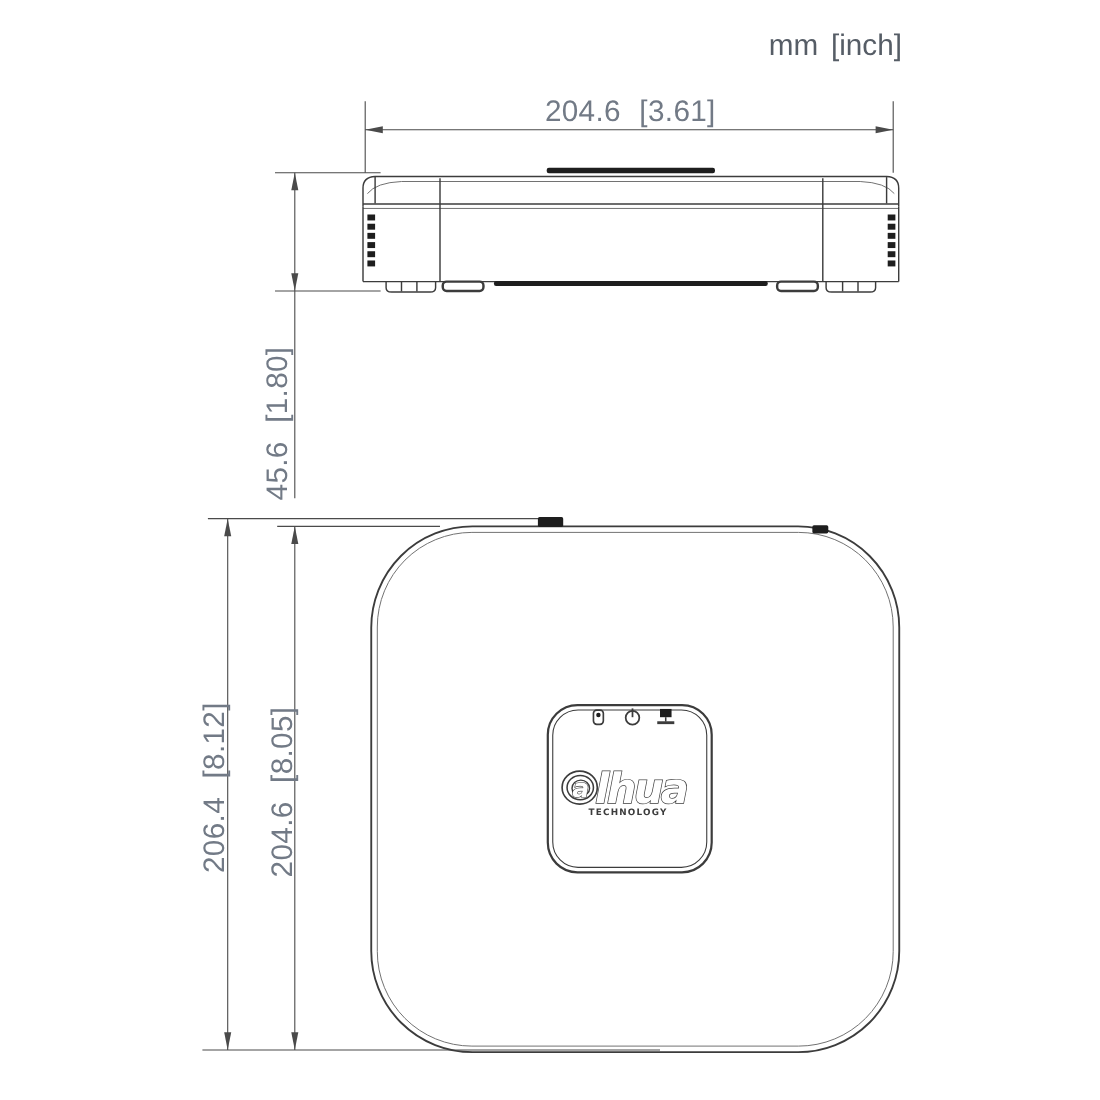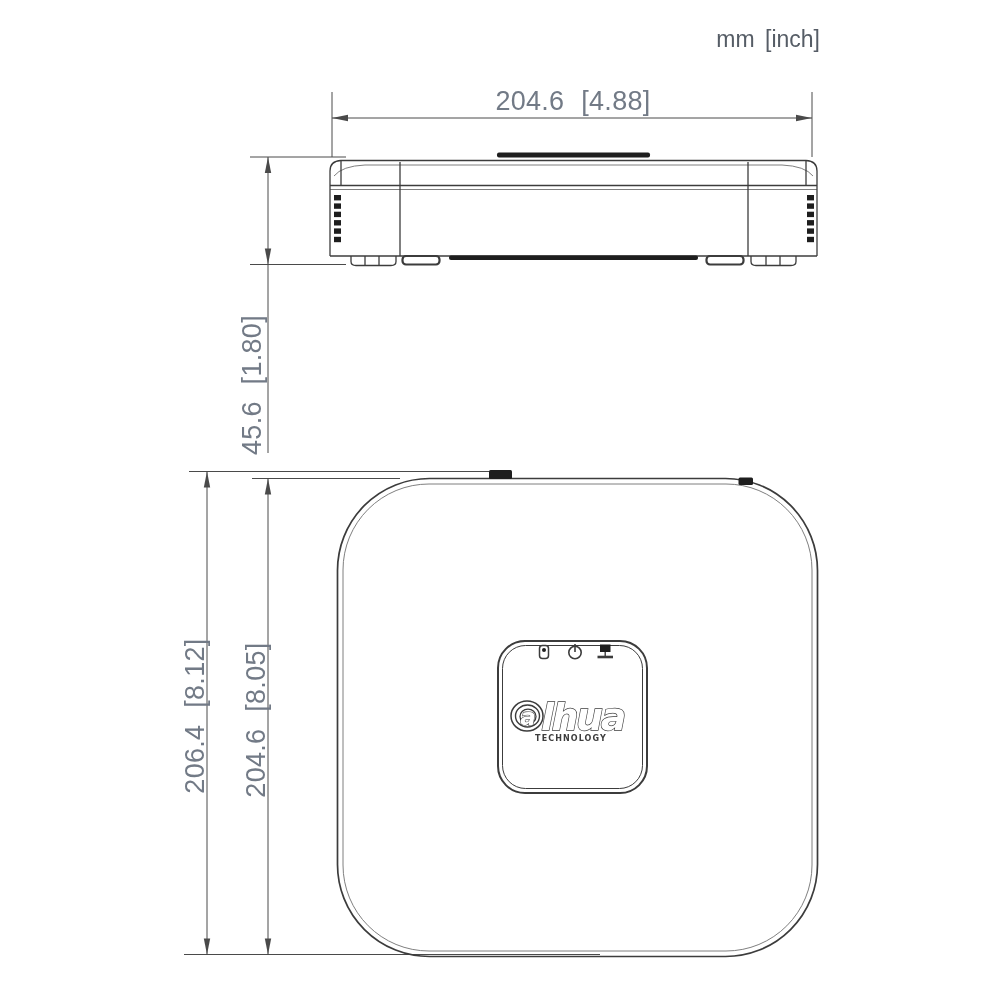--- a/index.html
+++ b/index.html
@@ -42,21 +42,21 @@
     font-size:27px; line-height:30px; white-space:nowrap;
     word-spacing:9px; letter-spacing:0.3px;
   }
   .center { text-align:center; }
   .rot {
     display:flex; align-items:center; justify-content:center;
     transform:rotate(-90deg);
   }
   .units-label {
     position:absolute; color: var(--units-text,#565d66);
-    font-size:23px; white-space:nowrap; word-spacing:4px;
+    font-size:27px; white-space:nowrap; word-spacing:4px;
   }
 </style>
 </head>
 <body>
 
 <div class="canvas">
 
   <svg class="drawing" width="1000" height="1000" viewBox="0 0 1000 1000">
 
     <g>
@@ -159,21 +159,21 @@
         <ellipse class="icon-ln" cx="528" cy="716.5" rx="8" ry="7.3" style="stroke-width:1.3"></ellipse>
         <text class="logo-a" x="528" y="724.5" text-anchor="middle">a</text>
         <text class="logo-main" x="541" y="730">lhua</text>
         <text class="logo-sub" x="571" y="741" text-anchor="middle">TECHNOLOGY</text>
       </g>
     </g>
   </svg>
 
   <div class="units-label" style="left:640px; top:26px; width:180px; text-align:right;">mm [inch]</div>
 
-  <div class="dim-label center" style="left:423px; top:86px; width:300px;">204.6 [4.88]</div>
+  <div class="dim-label center" style="left:423px; top:86px; width:300px;">204.6 [3.61]</div>
 
   <div class="dim-label rot" style="left:167px; top:370px; width:170px; height:30px;">45.6 [1.80]</div>
 
   <div class="dim-label rot" style="left:110px; top:701px; width:170px; height:30px;">206.4 [8.12]</div>
 
   <div class="dim-label rot" style="left:171px; top:705px; width:170px; height:30px;">204.6 [8.05]</div>
 
 </div>
 
 </body></html>

